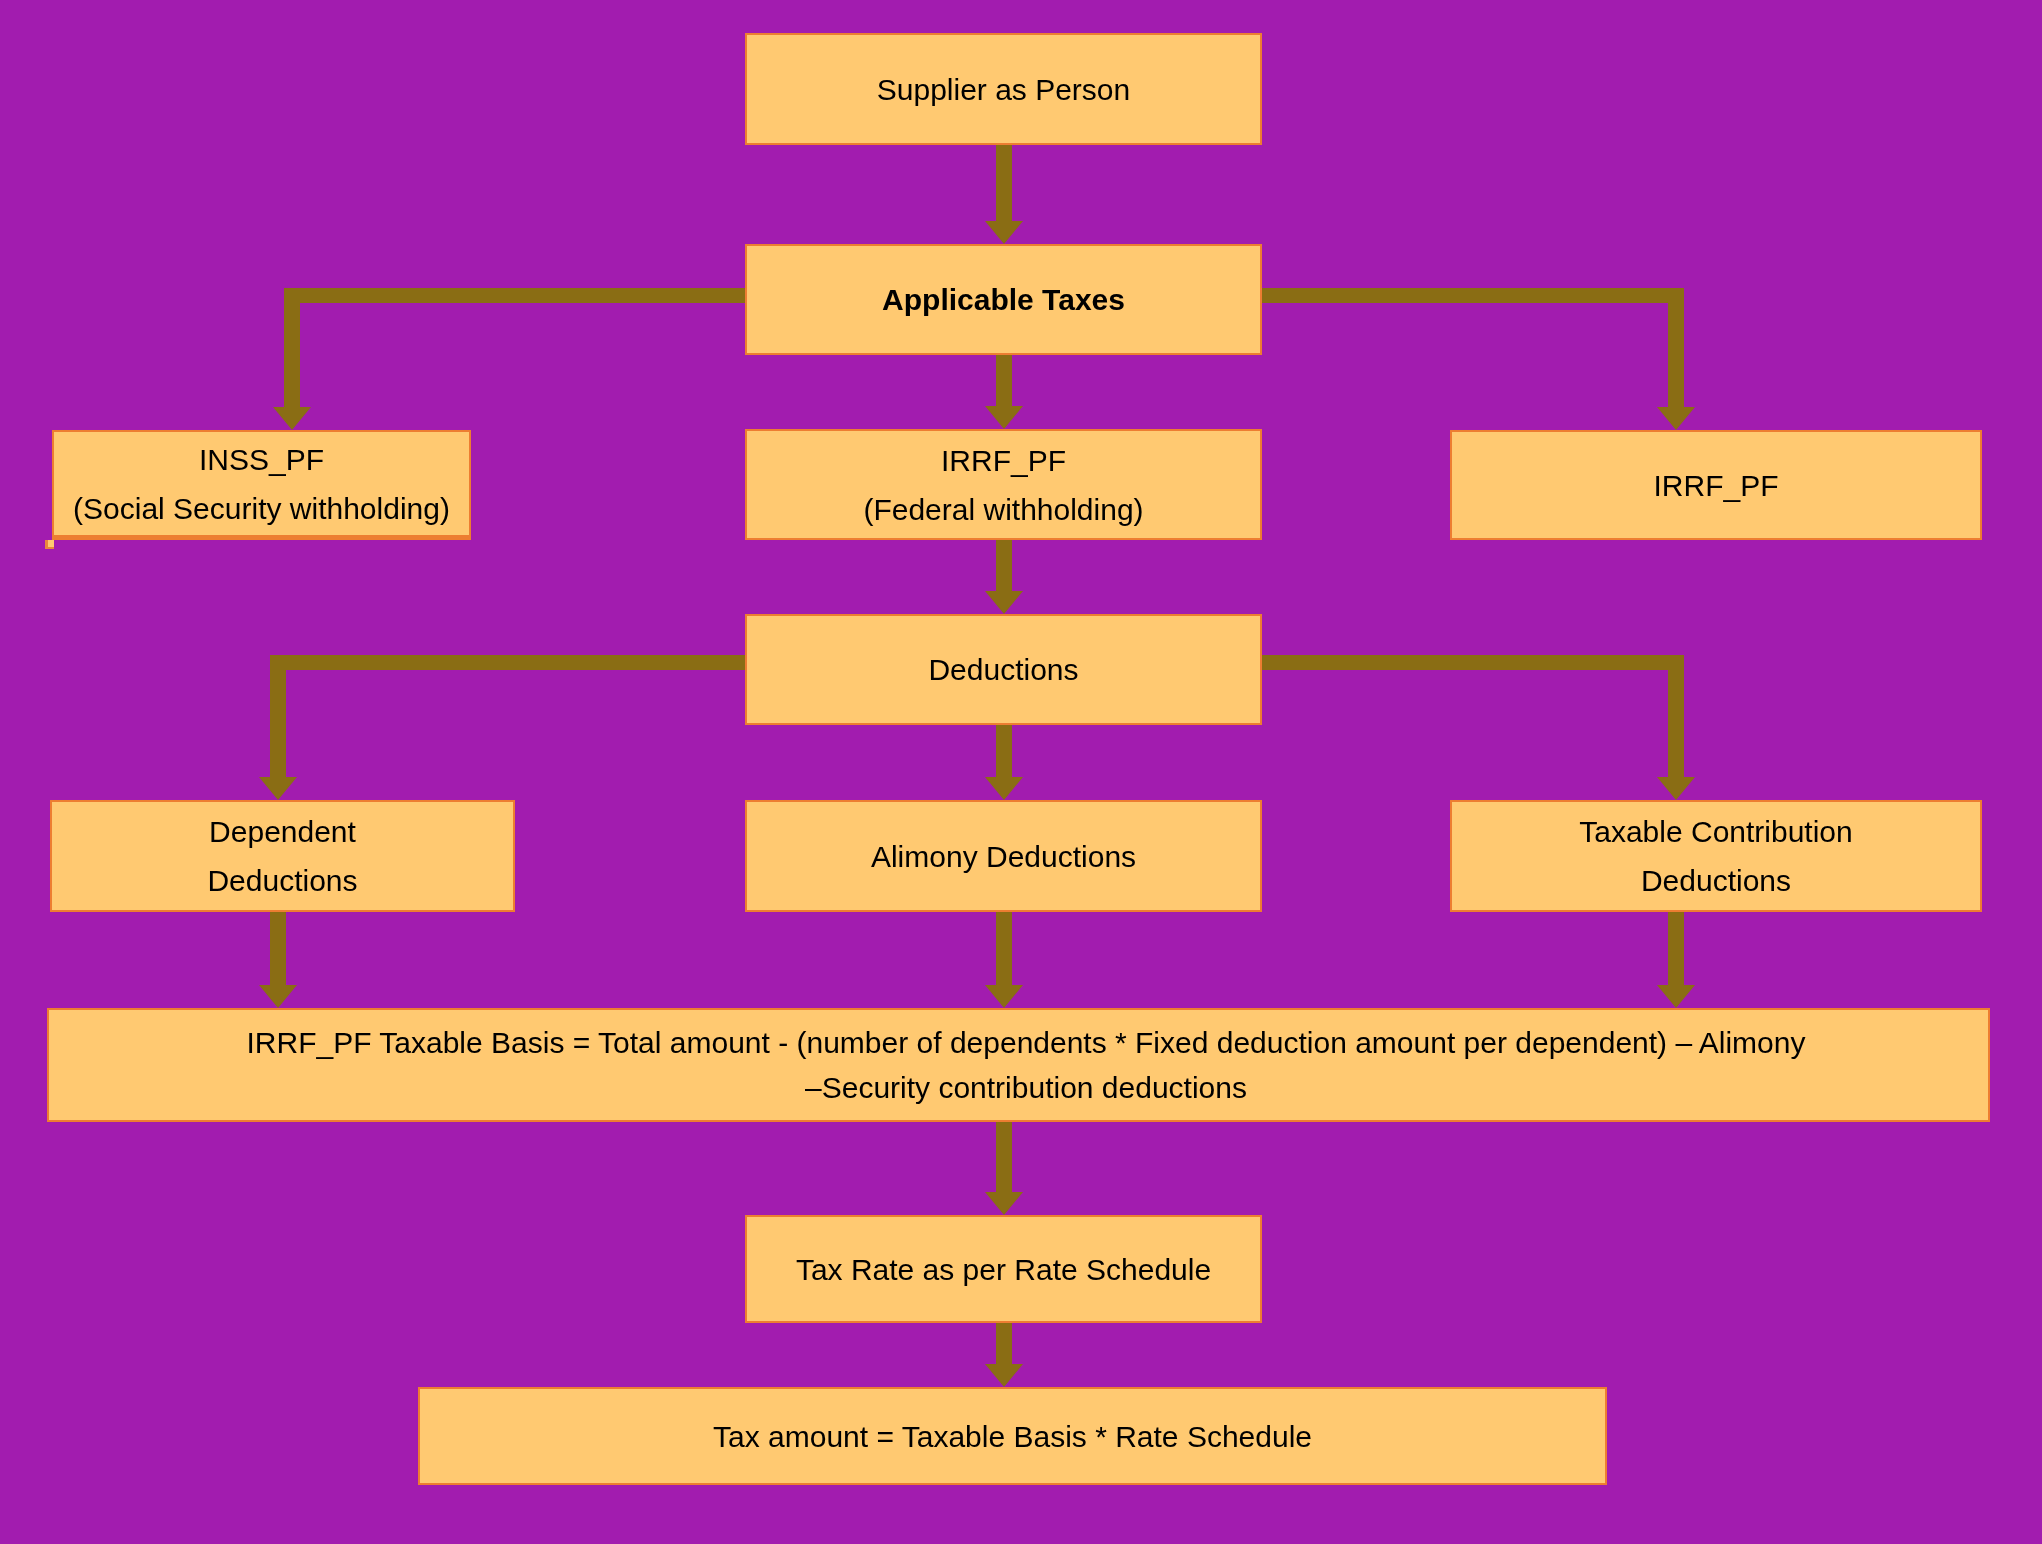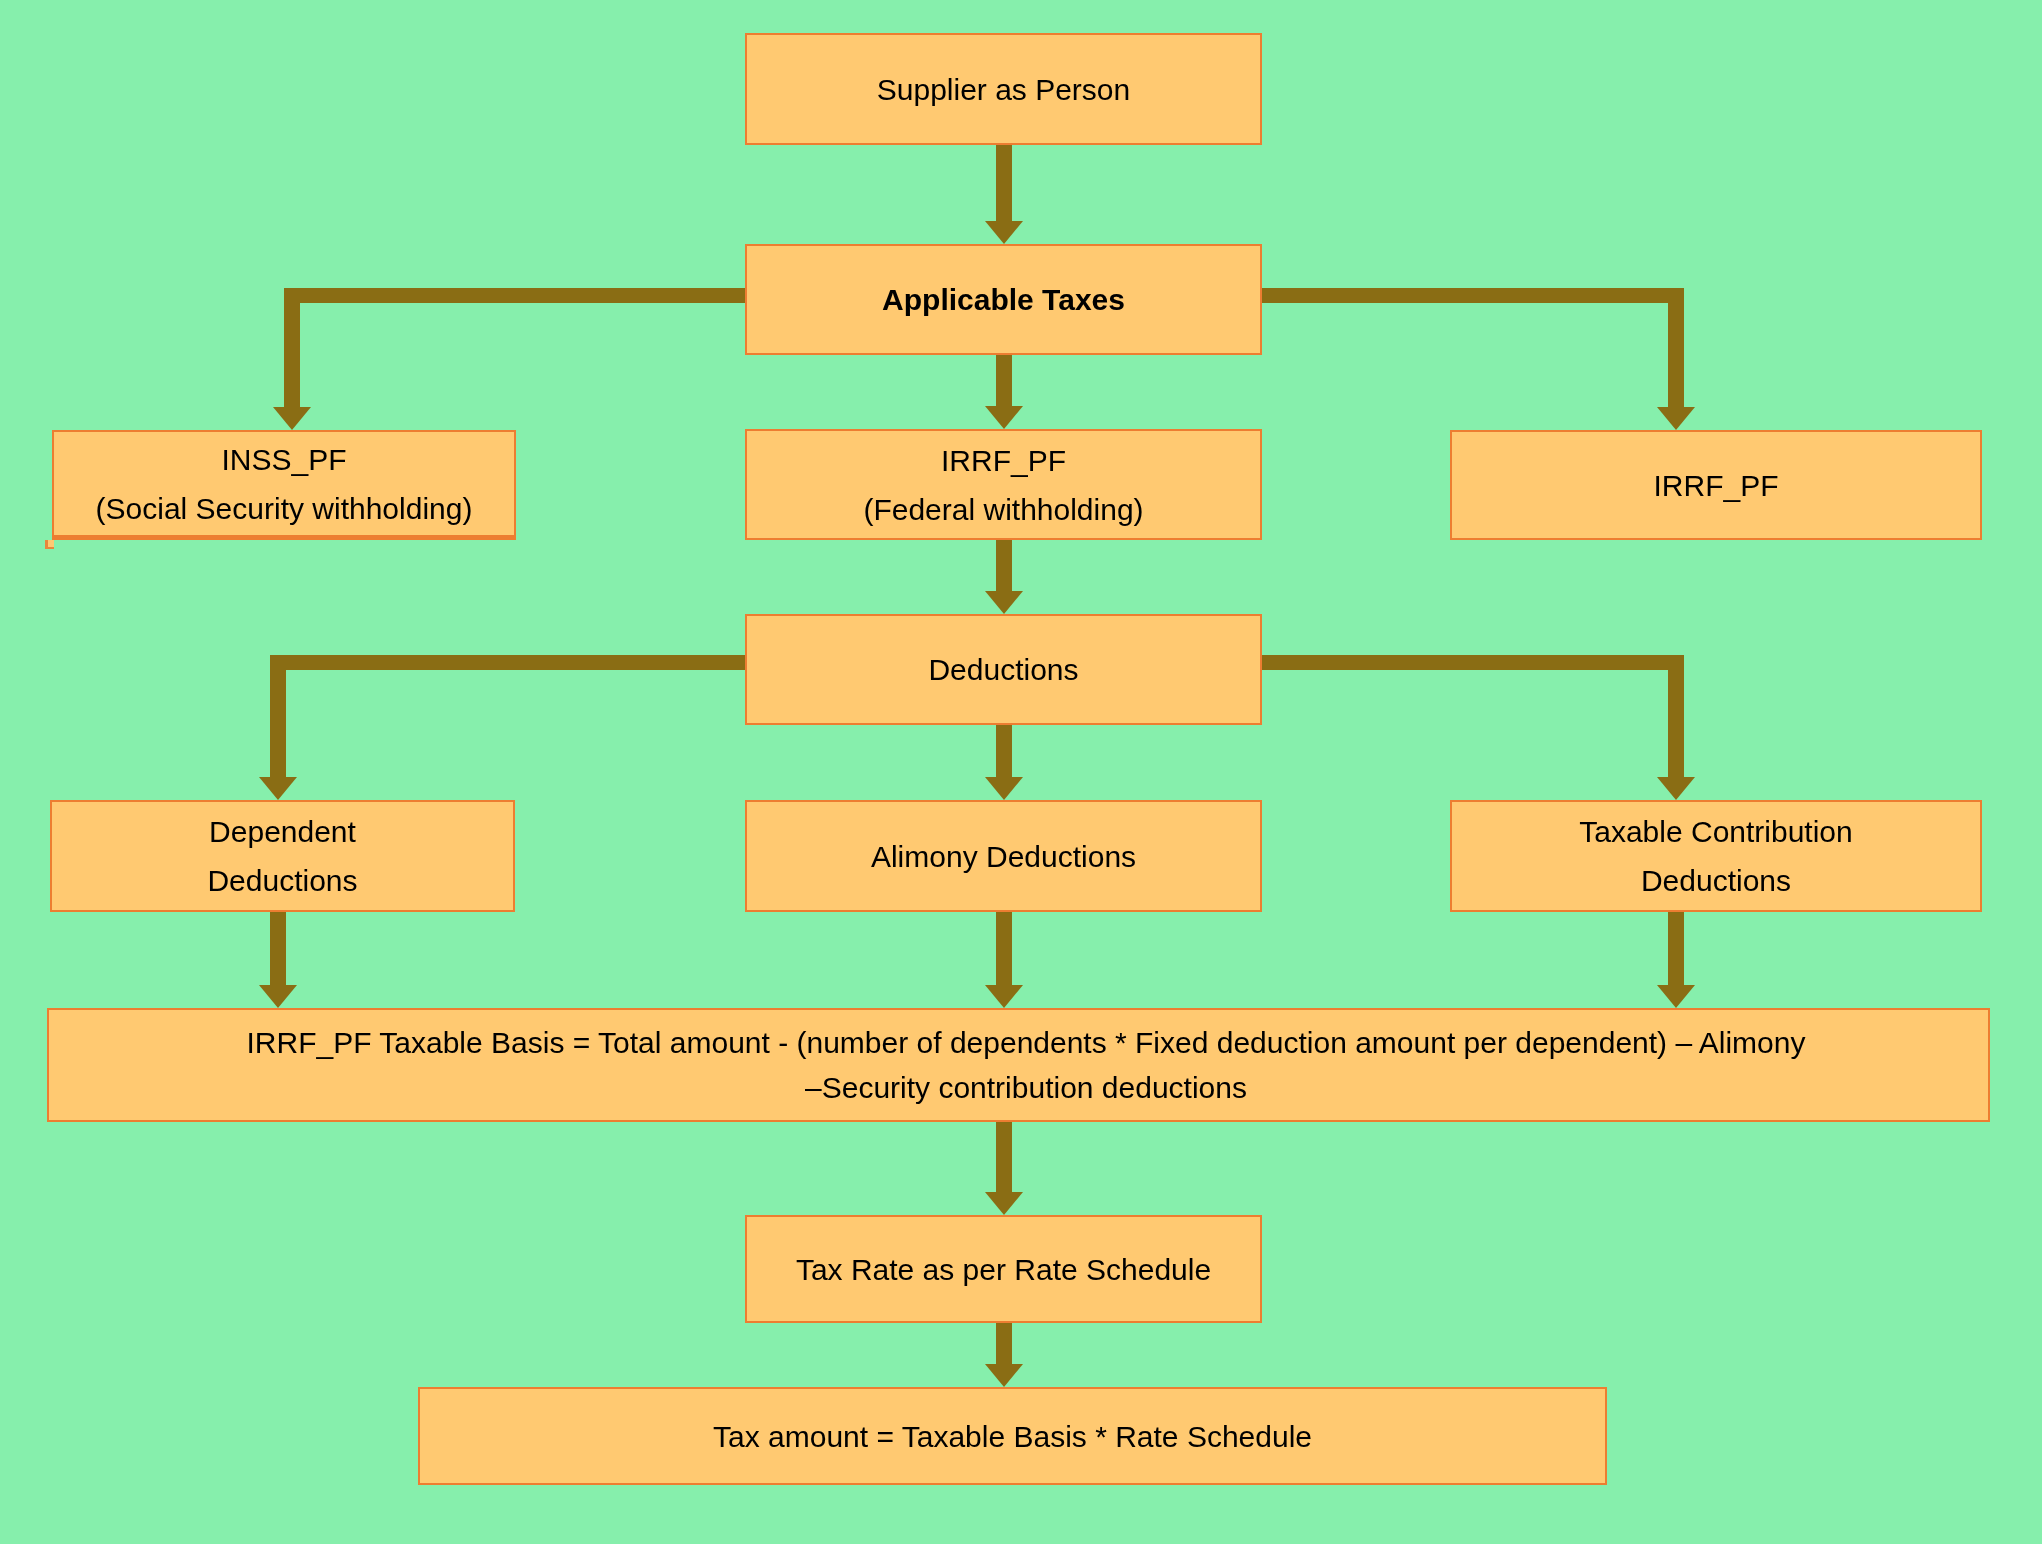--- a/index.html
+++ b/index.html
@@ -1,17 +1,17 @@
 <!DOCTYPE html>
 <html><head>
 <meta charset="utf-8">
 <style>
   html,body{margin:0;padding:0;background:#ffffff;}
   #canvas{
-    position:relative;width:2042px;height:1544px;background:#86efac;overflow:hidden;
+    position:relative;width:2042px;height:1544px;background:#a21caf;overflow:hidden;
     font-family:"Liberation Sans", sans-serif;color:#000000;
   }
   .box{
     position:absolute;background:#FFC971;border:2.5px solid #ED7D31;
     display:flex;flex-direction:column;align-items:center;justify-content:center;
     text-align:center;font-size:30px;line-height:49px;box-sizing:border-box;
   }
   .box .ln{white-space:nowrap;display:block;}
   .box.wide{line-height:45px;font-size:30px;}
   .box.wide .ln{white-space:normal;}
@@ -44,21 +44,21 @@
   <div class="vshaft" style="left:284px;top:288px;height:119px;"></div>
   <div class="ahead" style="left:273px;top:407px;"></div>
 
   <div class="vshaft" style="left:996px;top:355px;height:51px;"></div>
   <div class="ahead" style="left:985px;top:406px;"></div>
 
   <div class="hbar" style="left:1262px;top:288px;width:422px;"></div>
   <div class="vshaft" style="left:1668px;top:288px;height:119px;"></div>
   <div class="ahead" style="left:1657px;top:407px;"></div>
 
-  <div class="box thickbottom" style="left:52px;top:430px;width:464px;height:110px;text-align:right;">
+  <div class="box thickbottom" style="left:52px;top:430px;width:419px;height:110px;text-align:right;">
     <span class="ln">INSS_PF</span>
     <span class="ln">(Social Security withholding)</span>
   </div>
   <div class="stray"></div>
 
   <div class="box" style="left:745px;top:429px;width:517px;height:111px;">
     <span class="ln">IRRF_PF</span>
     <span class="ln">(Federal withholding)</span>
   </div>
 

